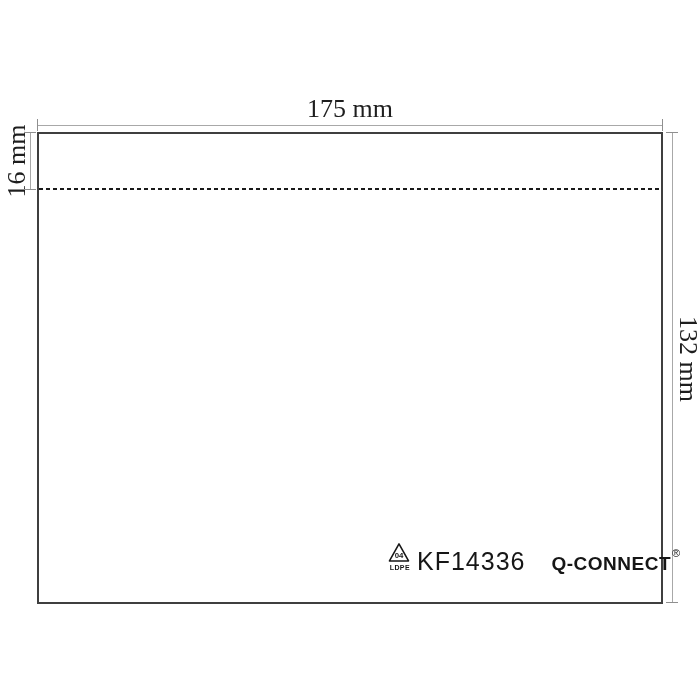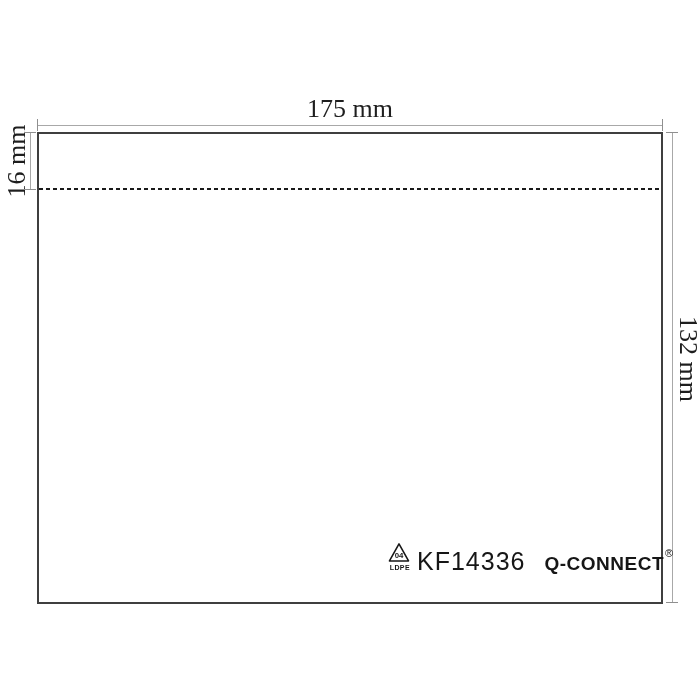--- a/index.html
+++ b/index.html
@@ -39,21 +39,21 @@
   .label-height{left:688px;top:359px;transform:translate(-50%,-50%) rotate(90deg);}
 
   
   .brand-block{position:absolute;left:386px;top:539px;height:32px;display:flex;
                align-items:flex-end;font-family:"Liberation Sans", sans-serif;color:var(--brand-text);}
   .recycle{width:24px;display:flex;flex-direction:column;align-items:flex-end;margin-right:7px;}
   .recycle svg{display:block;}
   .ldpe{font-size:7px;font-weight:600;letter-spacing:0.4px;line-height:1;margin-top:1px;
         font-family:"Liberation Sans", sans-serif;}
   .sku{font-size:25px;font-weight:normal;letter-spacing:1px;line-height:0.78;white-space:nowrap;}
-  .brand-wrap{display:flex;align-items:flex-end;margin-left:19px;}
+  .brand-wrap{display:flex;align-items:flex-end;margin-left:26px;}
   .brand{font-size:19px;font-weight:600;letter-spacing:0.5px;line-height:0.8;white-space:nowrap;}
   .reg{font-size:11px;line-height:1;position:relative;top:-12px;left:1px;}
 </style>
 </head>
 <body>
 
 <div class="canvas">
 
   <div class="dim-label label-width">175 mm</div>
   <div class="dim-line width-line"></div>

